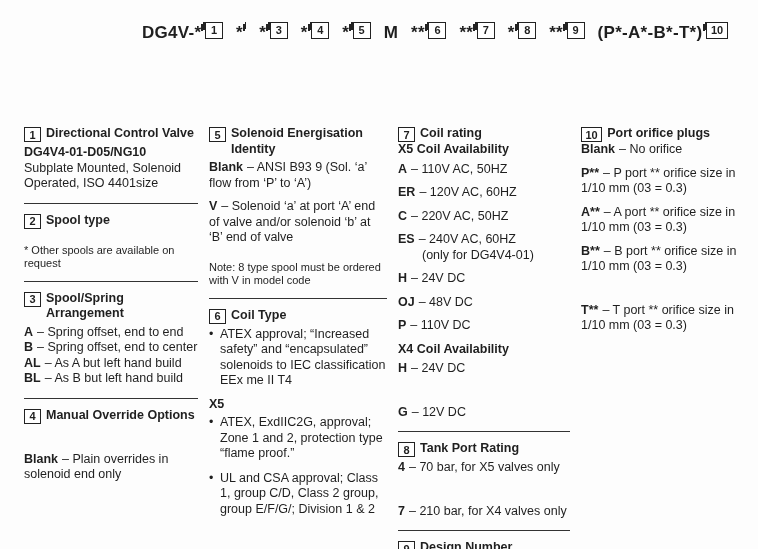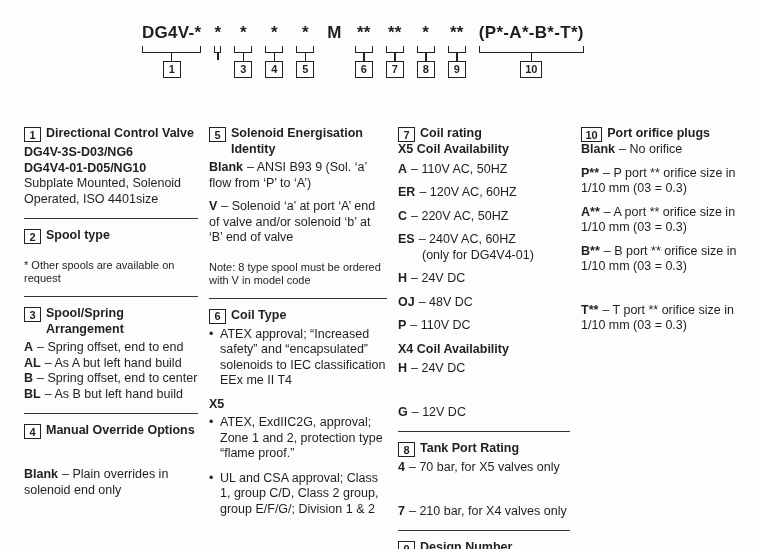--- a/index.html
+++ b/index.html
@@ -4,21 +4,21 @@
 <style>
   html,body{margin:0;padding:0;}
   body{
     width:758px;height:549px;position:relative;overflow:hidden;
     background:#fdfdfd;color:#1f1f1f;
     font-family:"Liberation Sans","DejaVu Sans",sans-serif;
     font-size:12.5px;line-height:15.5px;
   }
   
   .code-diagram{position:absolute;left:142px;top:22px;display:flex;align-items:flex-start;gap:13px;}
-  .seg{display:flex;flex-direction:column;align-items:center;}
+  .seg{display:flex;align-items:flex-start;}
   .code-text{font-weight:bold;font-size:17px;line-height:22px;white-space:nowrap;letter-spacing:.3px;}
   .bracket{align-self:stretch;height:6px;border:1.5px solid #222;border-top:none;margin-top:2px;}
   .stem{width:1.5px;height:8px;background:#222;}
   .stem.short{height:7px;}
   .numbox{border:1.5px solid #222;font-weight:bold;font-size:11px;line-height:13px;padding:1px 4px;min-width:8px;text-align:center;background:#fff;}
   
   .cols{position:absolute;left:24px;top:126px;display:grid;grid-template-columns:174px 178px 172px 174px;column-gap:11px;}
   .sec-head{display:flex;gap:5px;margin:0 0 3px 0;font-weight:bold;align-items:flex-start;}
   .sec-head .numbox{flex:none;margin-top:1px;font-size:11px;line-height:12px;padding:0.5px 3.5px;}
   .sec-title{font-size:12.5px;line-height:15.5px;}
@@ -107,41 +107,40 @@
 </div>
 
 <div class="cols">
 
   <div class="col">
     <section>
       <h3 class="sec-head">
         <span class="numbox">1</span>
         <span class="sec-title">Directional Control Valve</span>
       </h3>
-      <p class="bold-line">DG4V-3S-D03/NG6</p>
       <p class="bold-line">DG4V4-01-D05/NG10</p>
       <p>Subplate Mounted, Solenoid Operated, ISO 4401size</p>
     </section>
     <hr class="divider">
     <section>
       <h3 class="sec-head">
         <span class="numbox">2</span>
         <span class="sec-title">Spool type</span>
       </h3>
       <p class="footnote">* Other spools are available on request</p>
     </section>
     <hr class="divider">
     <section class="tight">
       <h3 class="sec-head">
         <span class="numbox">3</span>
         <span class="sec-title">Spool/Spring Arrangement</span>
       </h3>
       <p class="item"><b class="code">A</b><span>– Spring offset, end to end</span></p>
+      <p class="item"><b class="code">B</b><span>– Spring offset, end to center</span></p>
       <p class="item"><b class="code">AL</b><span>– As A but left hand build</span></p>
-      <p class="item"><b class="code">B</b><span>– Spring offset, end to center</span></p>
       <p class="item"><b class="code">BL</b><span>– As B but left hand build</span></p>
     </section>
     <hr class="divider">
     <section>
       <h3 class="sec-head">
         <span class="numbox">4</span>
         <span class="sec-title">Manual Override Options</span>
       </h3>
       <p class="item"><b class="code">Blank</b><span>– Plain overrides in solenoid end only</span></p>
     </section>

